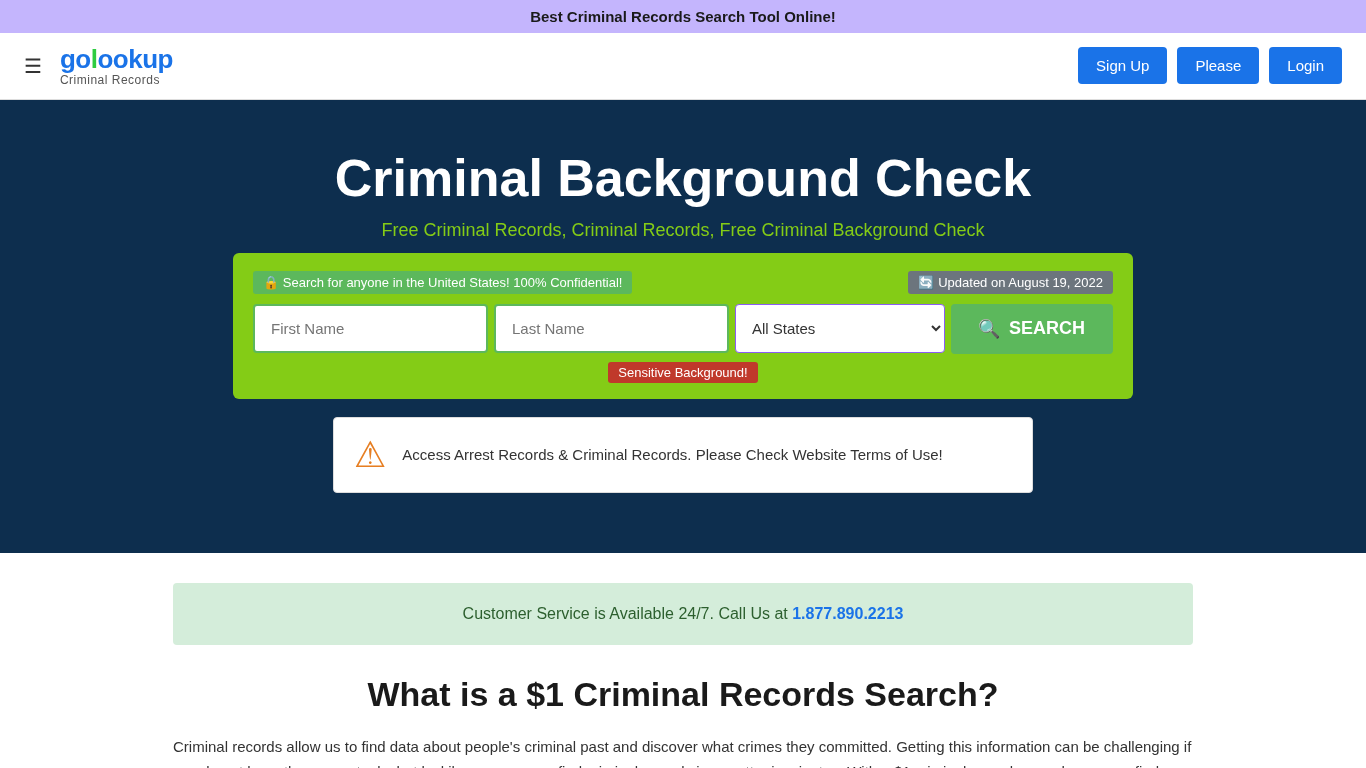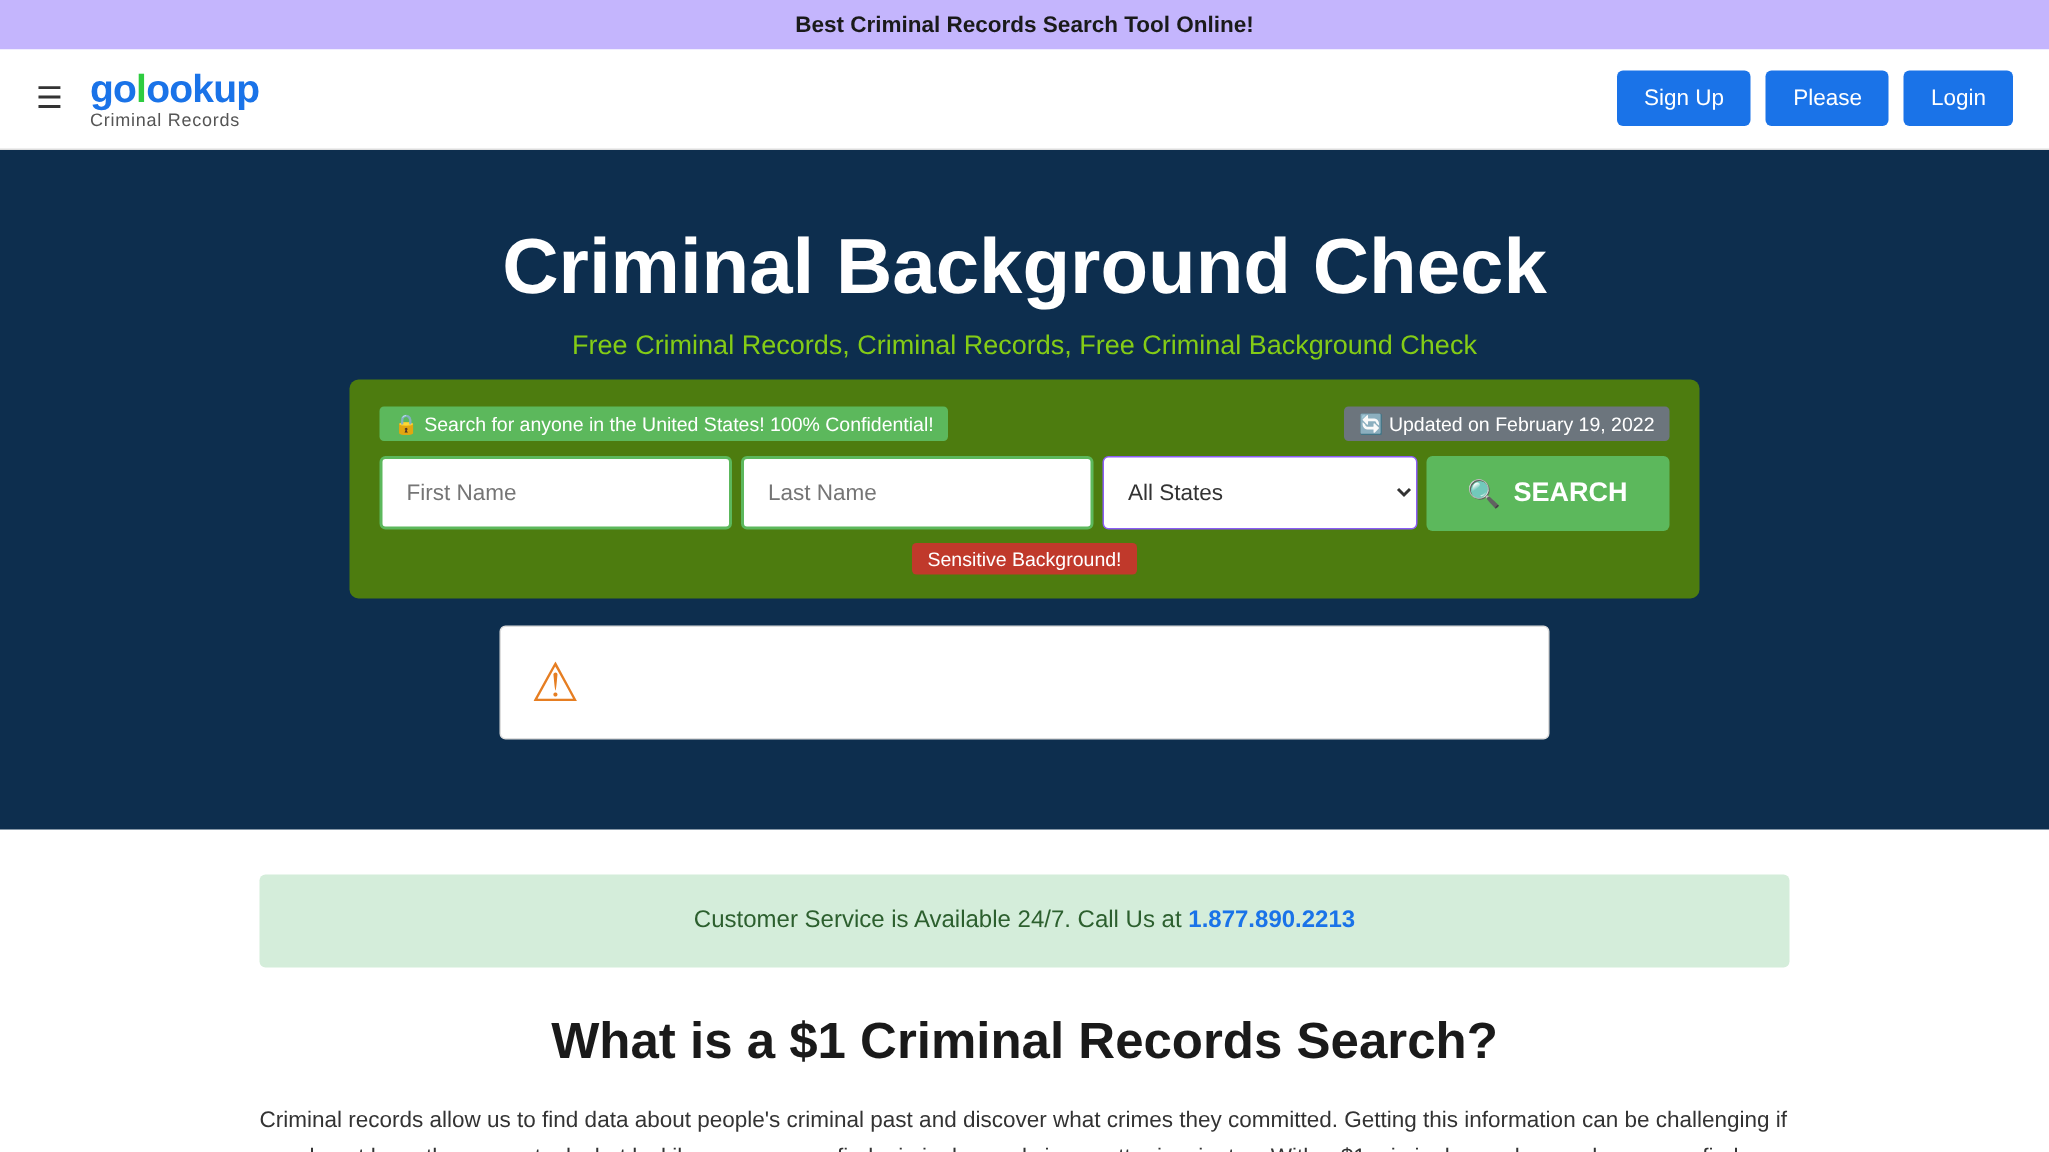--- a/index.html
+++ b/index.html
@@ -98,21 +98,21 @@
       margin-bottom: 12px;
     }
     .hero p {
       font-size: 18px;
       color: #84cc16;
       margin-bottom: 12px;
     }
 
     
     .search-container {
-      background: #4d7c0f;
+      background: #84cc16;
       border-radius: 6px;
       padding: 18px 20px 16px;
       max-width: 900px;
       margin: 0 auto;
     }
     .search-top-bar {
       display: flex;
       justify-content: space-between;
       margin-bottom: 10px;
       font-size: 13px;
@@ -257,21 +257,21 @@
   </nav>
 </header>
 
 <section class="hero">
   <h1>Criminal Background Check</h1>
   <p>Free Criminal Records, Criminal Records, Free Criminal Background Check</p>
 
   <div class="search-container">
     <div class="search-top-bar">
       <span class="confidential-badge">🔒 Search for anyone in the United States! 100% Confidential!</span>
-      <span class="updated-badge">🔄 Updated on February 19, 2022</span>
+      <span class="updated-badge">🔄 Updated on August 19, 2022</span>
     </div>
     <div class="search-inputs">
       <input type="text" placeholder="First Name" style="">
       <input type="text" placeholder="Last Name" style="">
       <select>
         <option>All States</option>
         <option>Alabama</option>
         <option>Alaska</option>
         <option>Arizona</option>
         <option>Arkansas</option>
@@ -327,20 +327,21 @@
         <span>SEARCH</span>
       </button>
     </div>
     <div>
       <span class="sensitive-badge">Sensitive Background!</span>
     </div>
   </div>
 
   <div class="warning-box">
     <span class="warning-icon">⚠</span>
+    <span>Access Arrest Records &amp; Criminal Records. Please Check Website Terms of Use!</span>
   </div>
 </section>
 
 <div style="max-width:1100px; margin: 30px auto; padding: 0 40px;">
   <div class="customer-service-bar">
     <span>Customer Service is Available 24/7. Call Us at </span><a href="tel:18778902213">1.877.890.2213</a>
   </div>
 </div>
 
 <div class="content-section">

